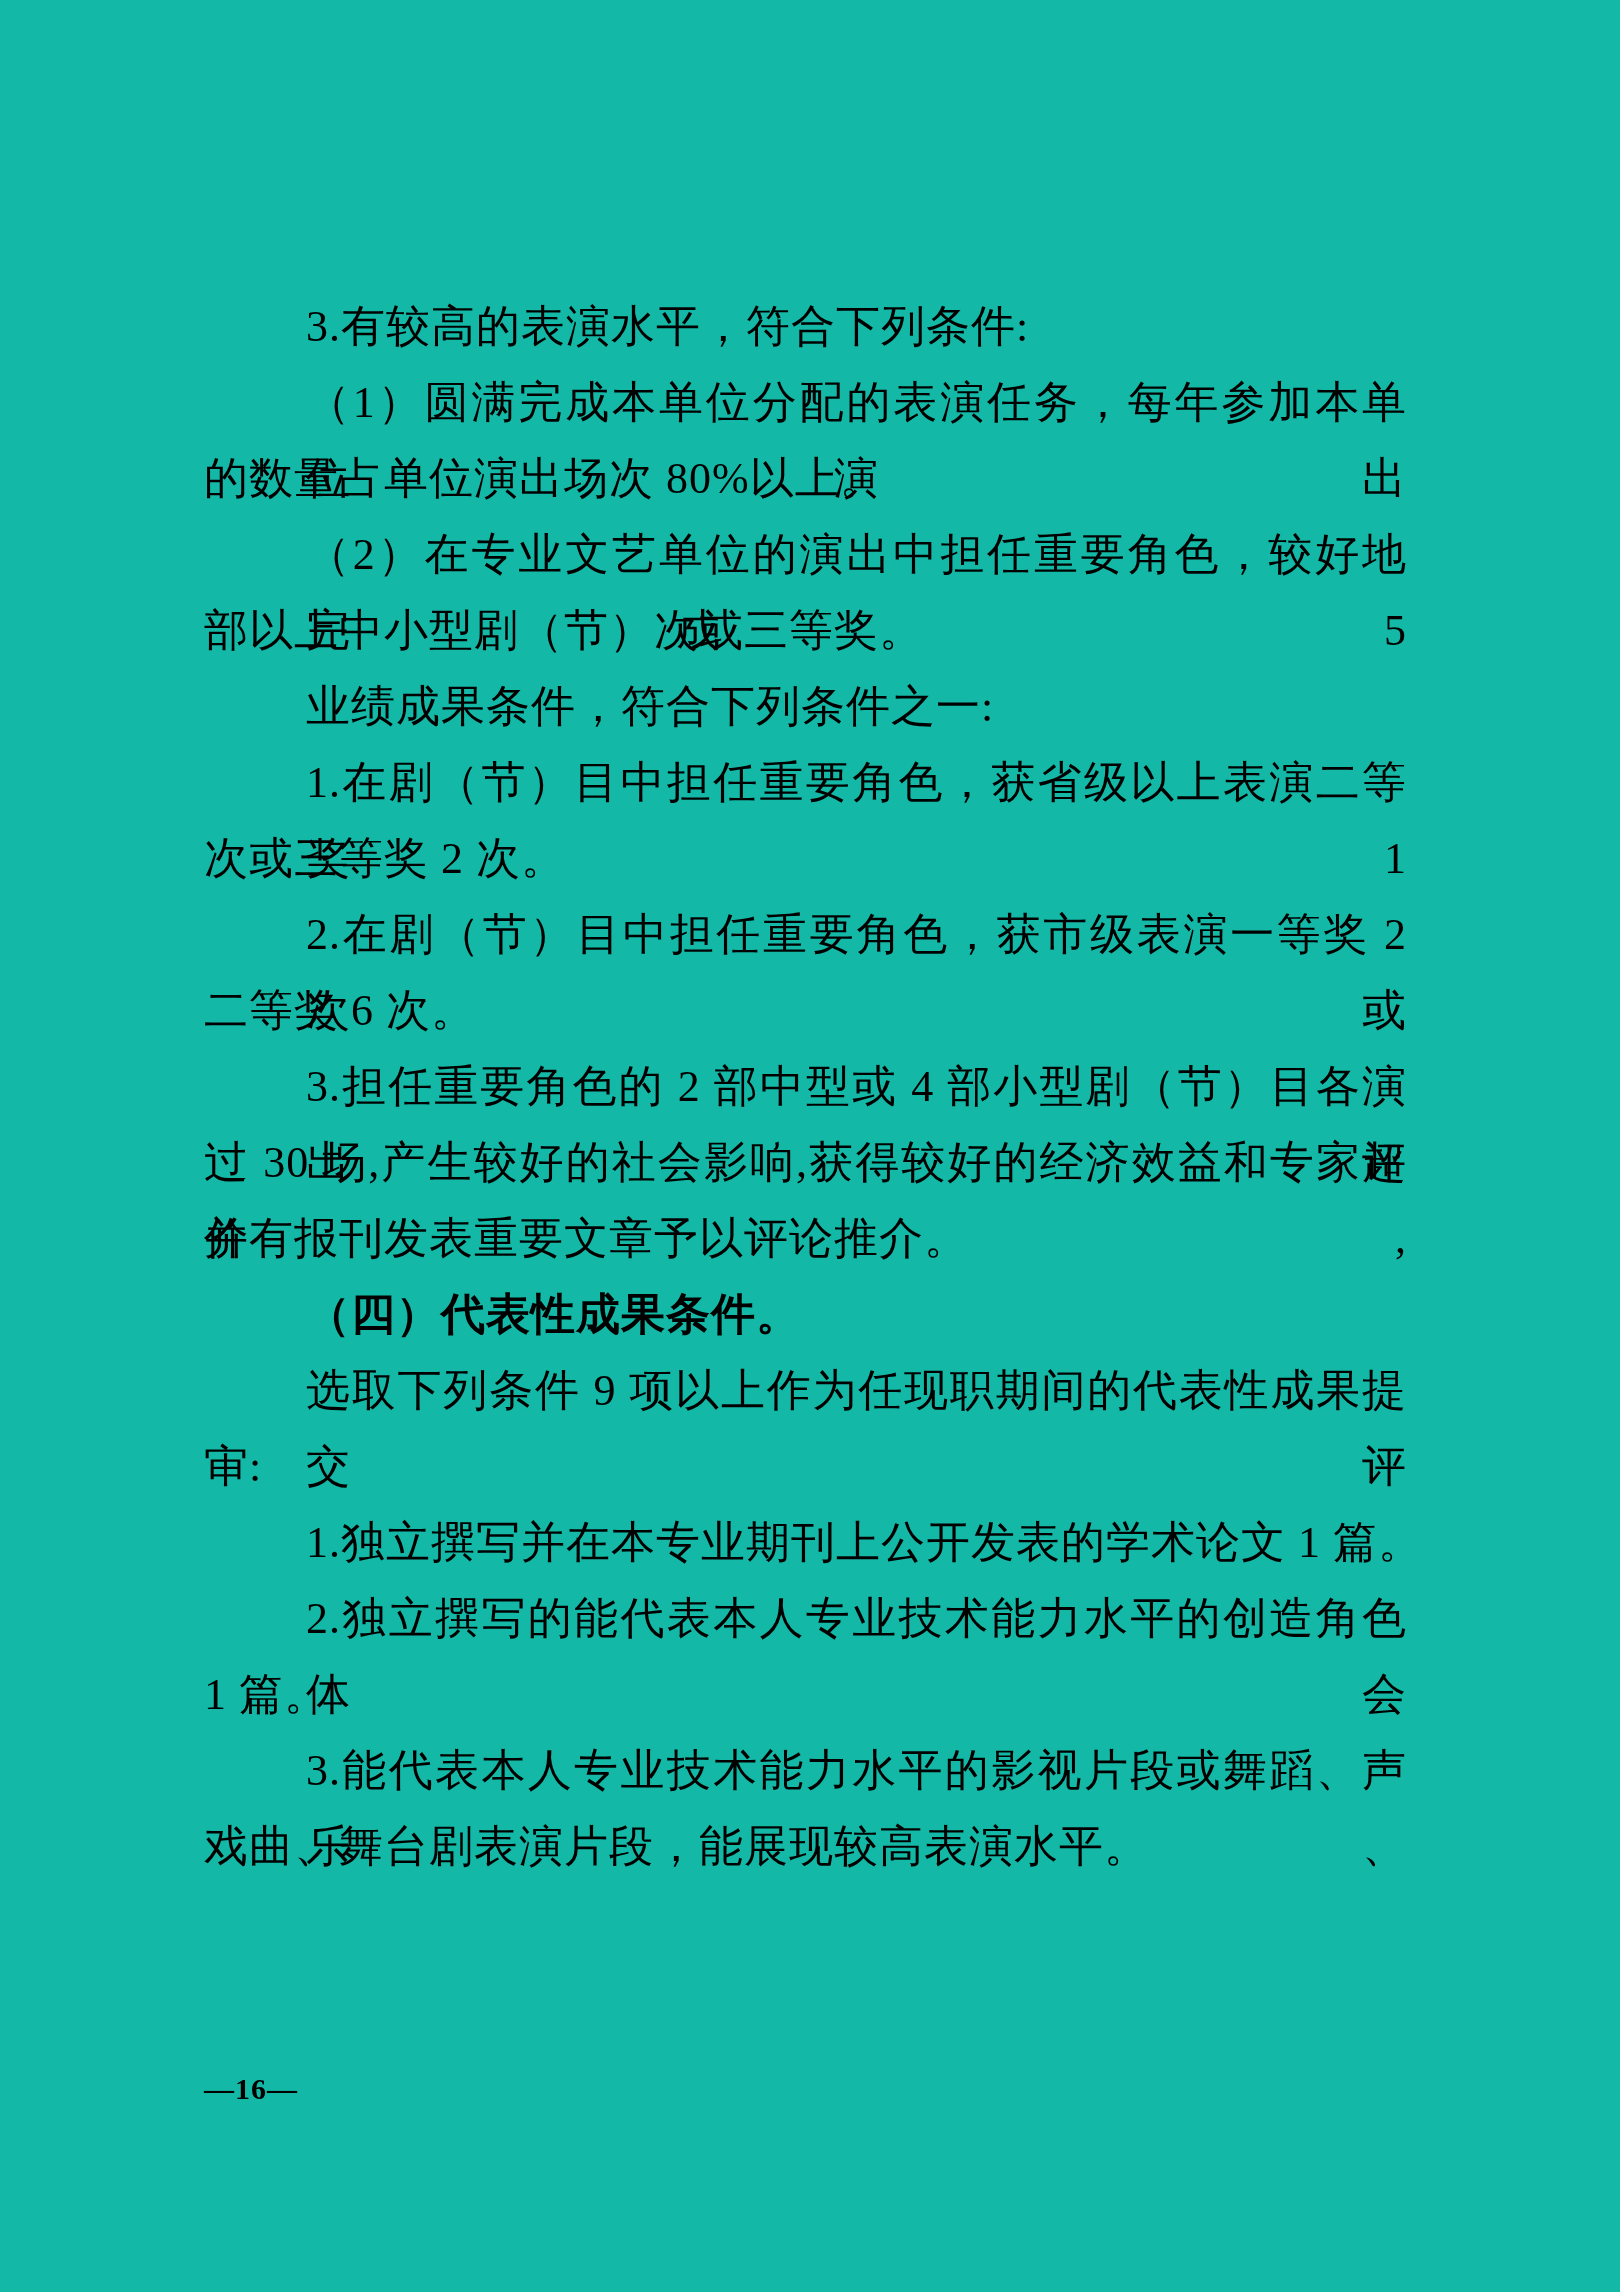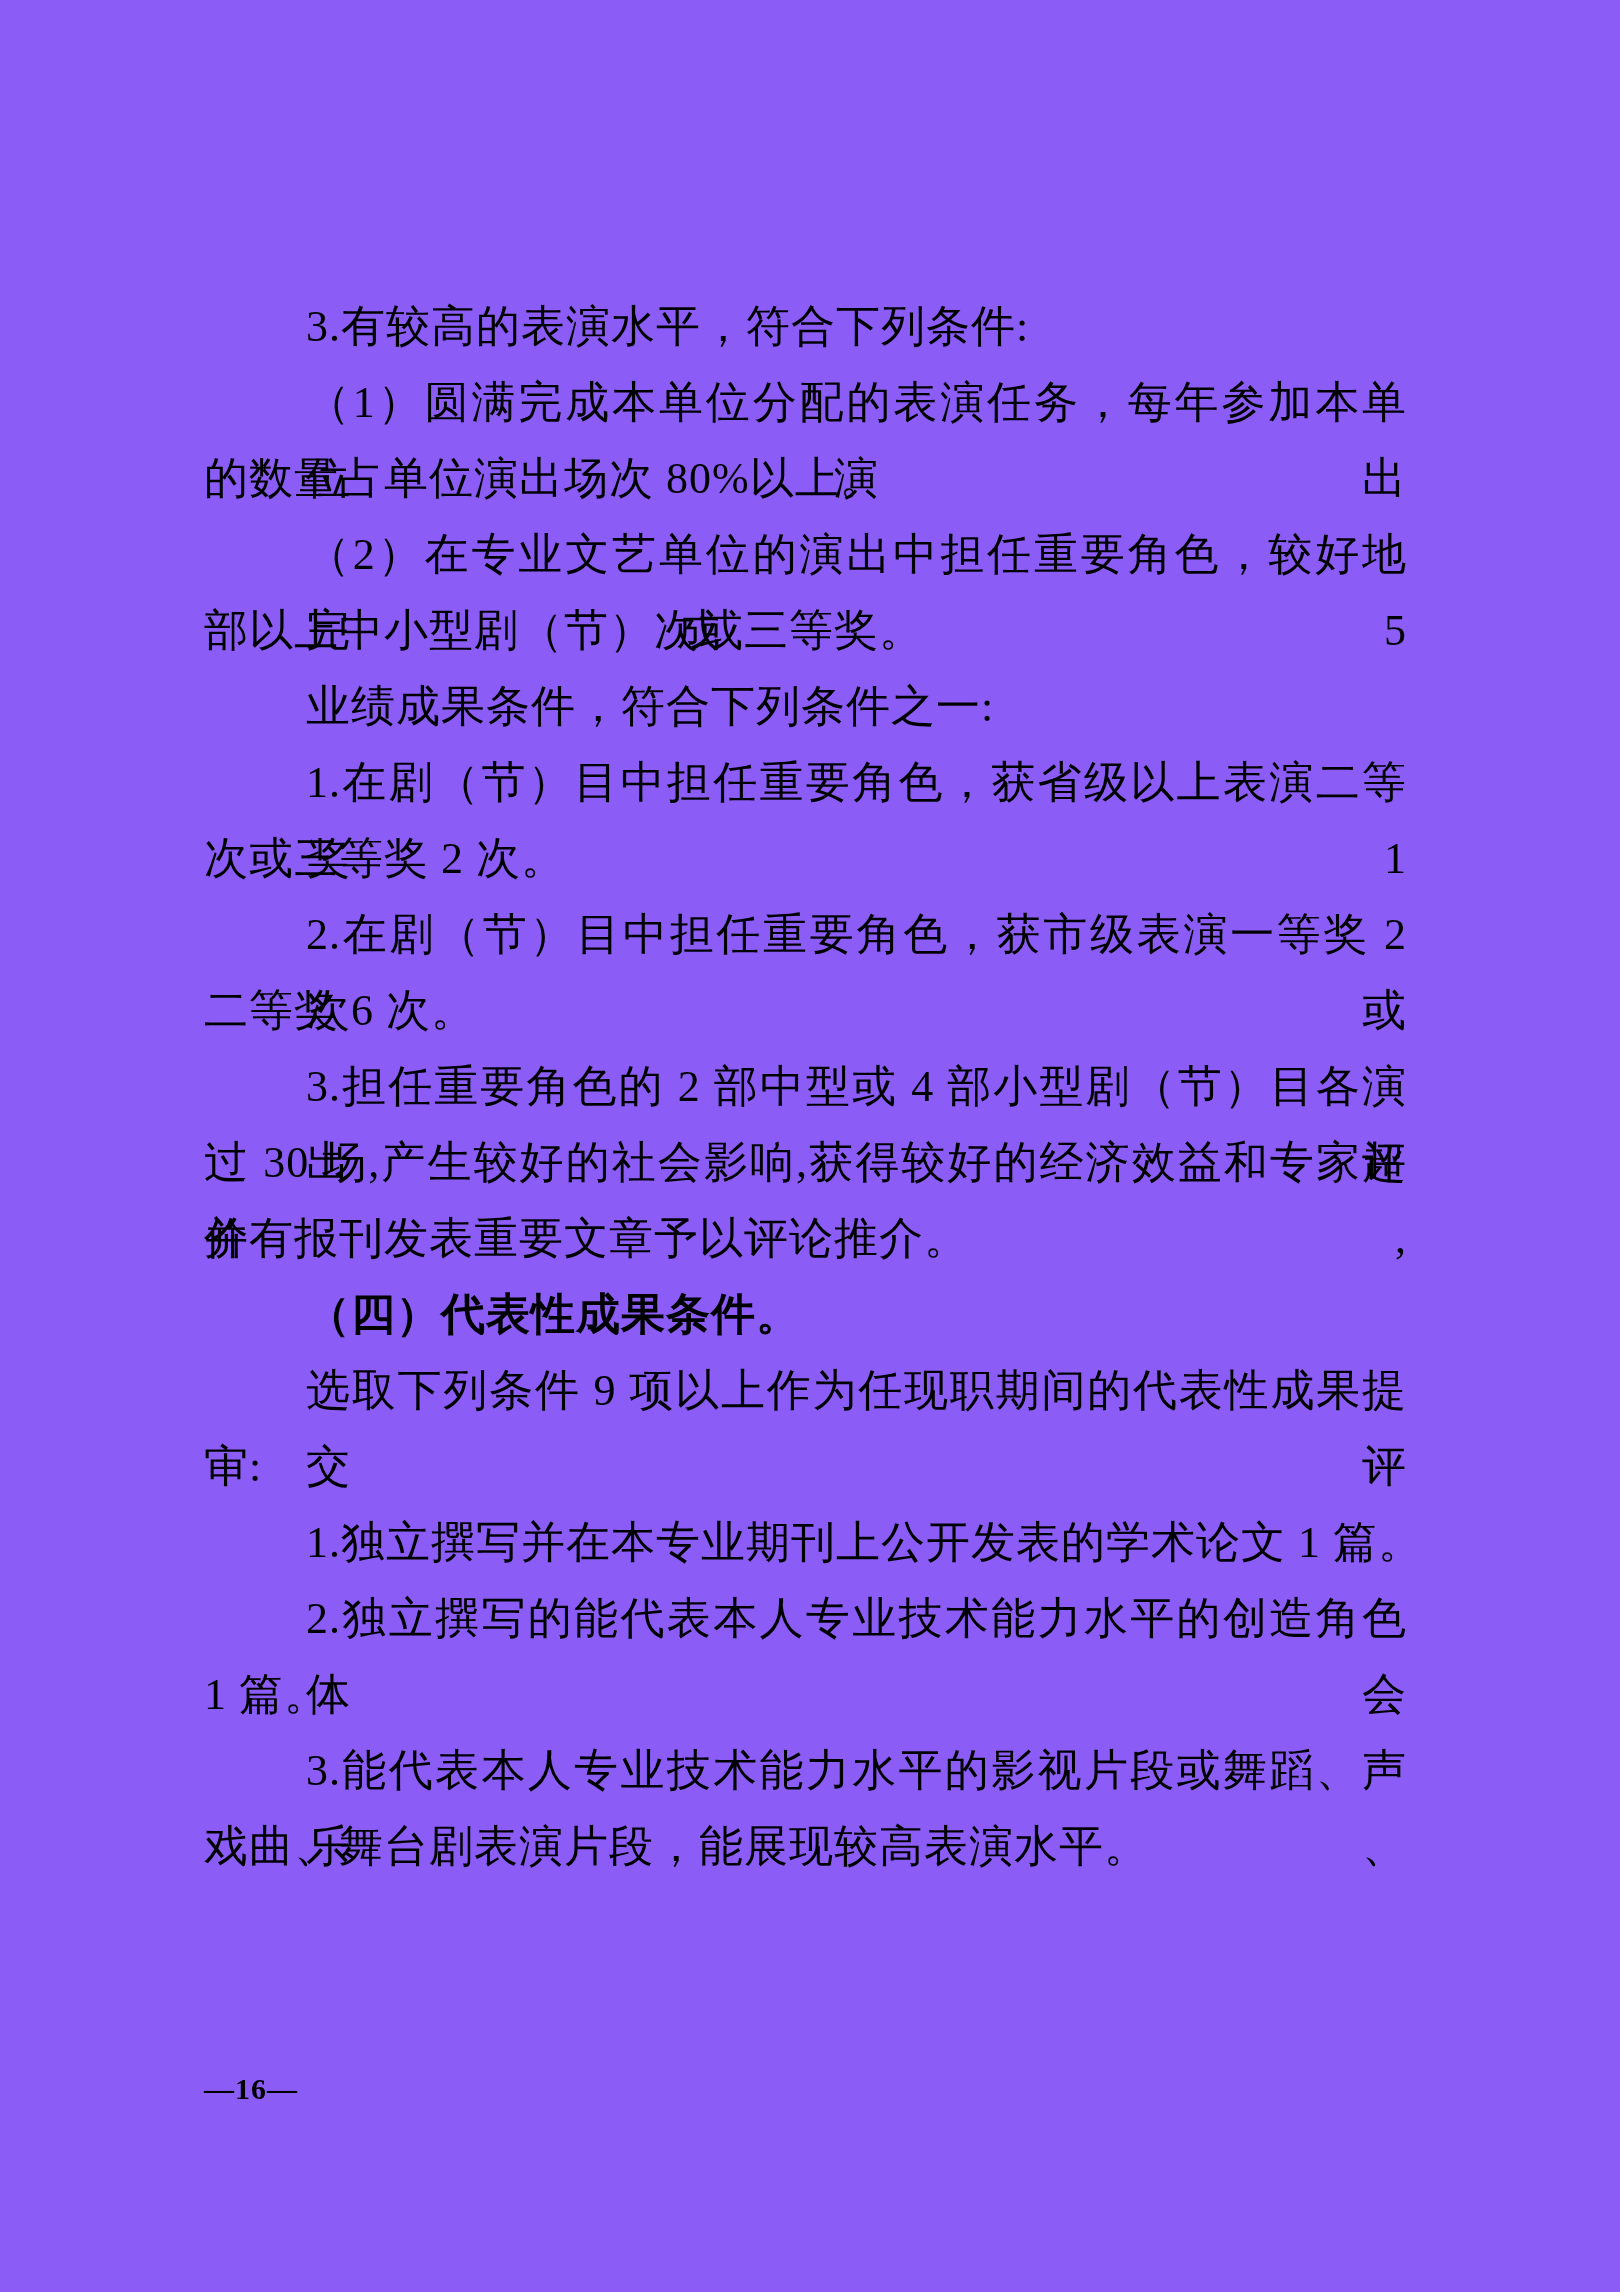--- a/index.html
+++ b/index.html
@@ -4,21 +4,21 @@
 <style>
   html, body {
     margin: 0;
     padding: 0;
     background: #ffffff;
   }
   .page {
     position: relative;
     width: 1620px;
     height: 2293px;
-    background: #8b5cf6;
+    background: #14b8a6;
     color: #000000;
     font-family: "Liberation Serif", "DejaVu Serif", serif;
     overflow: hidden;
   }
   .body-text {
     position: absolute;
     left: 204px;
     top: 289px;
     width: 1203px;
   }

